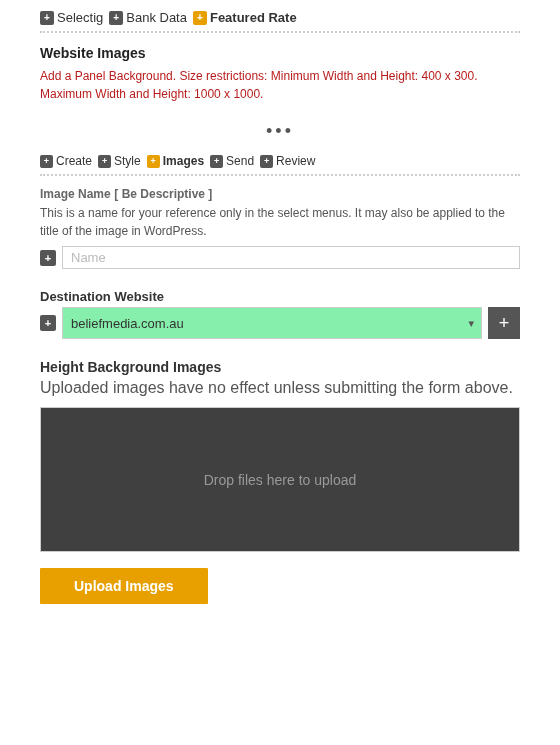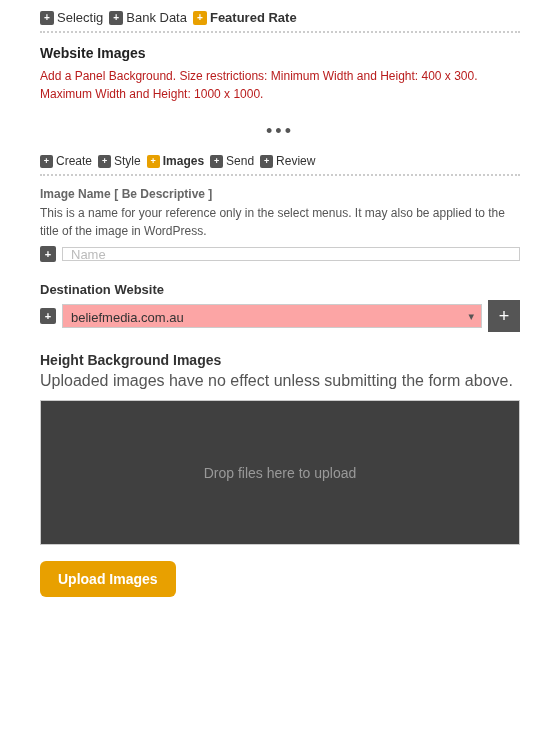--- a/index.html
+++ b/index.html
@@ -165,42 +165,42 @@
       flex-shrink: 0;
     }
 
     .text-input {
       flex: 1;
       border: 1px solid #ccc;
       padding: 5px 8px;
       font-size: 13px;
       color: #999;
       outline: none;
-      height: 14px;
+      height: 23px;
     }
 
     .text-input::placeholder {
       color: #bbb;
     }
 
     .select-wrapper {
       flex: 1;
       position: relative;
     }
 
     .select-input {
       width: 100%;
       border: 1px solid #ccc;
       padding: 5px 8px;
       font-size: 13px;
       color: #333;
-      background: #fca5a5;
+      background: #86efac;
       appearance: none;
       -webkit-appearance: none;
-      height: 24px;
+      height: 32px;
       cursor: pointer;
       outline: none;
       padding-right: 24px;
     }
 
     .select-chevron {
       position: absolute;
       right: 8px;
       top: 50%;
       transform: translateY(-50%);
@@ -248,25 +248,25 @@
       justify-content: center;
       color: #999;
       font-size: 14px;
       margin-bottom: 16px;
     }
 
     .upload-btn {
       background: #e8a000;
       color: #fff;
       border: none;
-      padding: 10px 18px;
+      padding: 10px 34px;
       font-size: 14px;
       font-weight: bold;
       cursor: pointer;
-      border-radius: 6px;
+      border-radius: 1px;
     }
   </style>
 </head>
 <body>
 
 <nav class="top-nav">
   <div class="nav-item">
     <span class="plus-icon">+</span>
     <span>Selectig</span>
   </div>

